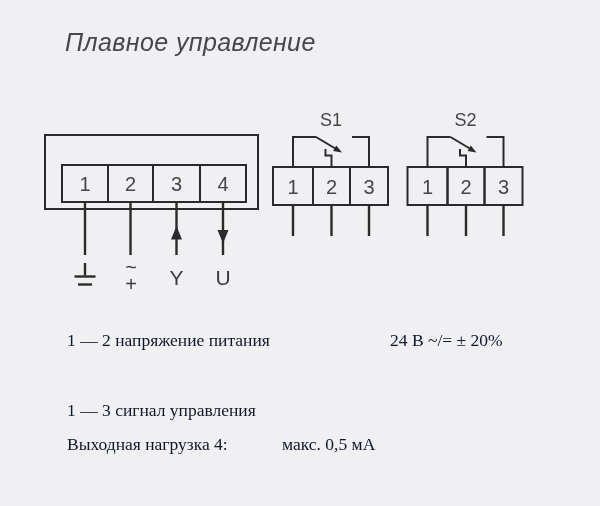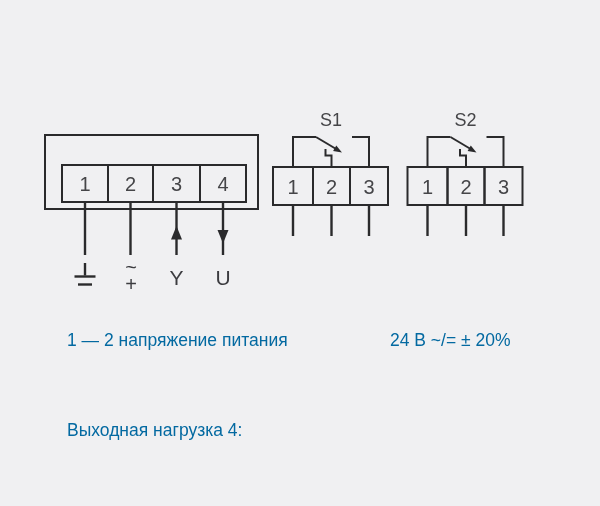--- a/index.html
+++ b/index.html
@@ -23,36 +23,38 @@
   svg .solid   { fill: #2a2a2c; stroke: none; }
   svg text {
     font-family: "Liberation Sans", sans-serif;
     fill: #454548;
   }
   svg text.tnum  { font-size: 20px; text-anchor: middle; }
   svg text.slabel{ font-size: 18px; text-anchor: middle; }
   svg text.sym   { font-size: 20px; text-anchor: middle; fill: #3c3c40; }
   .legend-item {
     position: absolute;
-    font-size: 17.5px; color: #0369a1;
+    font-size: 17.5px; color: #0f172a;
     white-space: nowrap;
+    font-family: Liberation Serif, serif;
   }
   .r1 { top: 330px; }
   .r2 { top: 365px; }
   .r3 { top: 400px; }
-  .r4 { top: 420px; }
+  .r4 { top: 434px; }
   .colL  { left: 67px; }
   .colR1 { left: 390px; text-align: center; }
   .colR4 { left: 282px; }
 </style>
 </head>
 <body>
 
 <div class="stage">
 
+  <div class="title">Плавное управление</div>
 
   <svg class="diagram" width="600" height="312" viewBox="0 0 600 312">
 
     <g>
       <rect class="frame" x="45" y="135" width="213" height="74"></rect>
 
       <rect class="frame" x="62" y="165" width="46" height="37"></rect>
       <rect class="frame" x="108" y="165" width="45" height="37"></rect>
       <rect class="frame" x="153" y="165" width="47" height="37"></rect>
       <rect class="frame" x="200" y="165" width="46" height="37"></rect>
@@ -129,15 +131,17 @@
       <text class="tnum" x="369" y="194">3</text>
 
       <line class="lead" x1="293" y1="205" x2="293" y2="236"></line>
       <line class="lead" x1="331.5" y1="205" x2="331.5" y2="236"></line>
       <line class="lead" x1="369" y1="205" x2="369" y2="236"></line>
     </g>
   </svg>
 
   <div class="legend-item r1 colL">1 — 2 напряжение питания</div>
   <div class="legend-item r1 colR1">24 В ~/= ± 20%</div>
+  <div class="legend-item r3 colL">1 — 3 сигнал управления</div>
   <div class="legend-item r4 colL">Выходная нагрузка 4:</div>
+  <div class="legend-item r4 colR4">макс. 0,5 мА</div>
 
 </div>
 
 </body></html>

